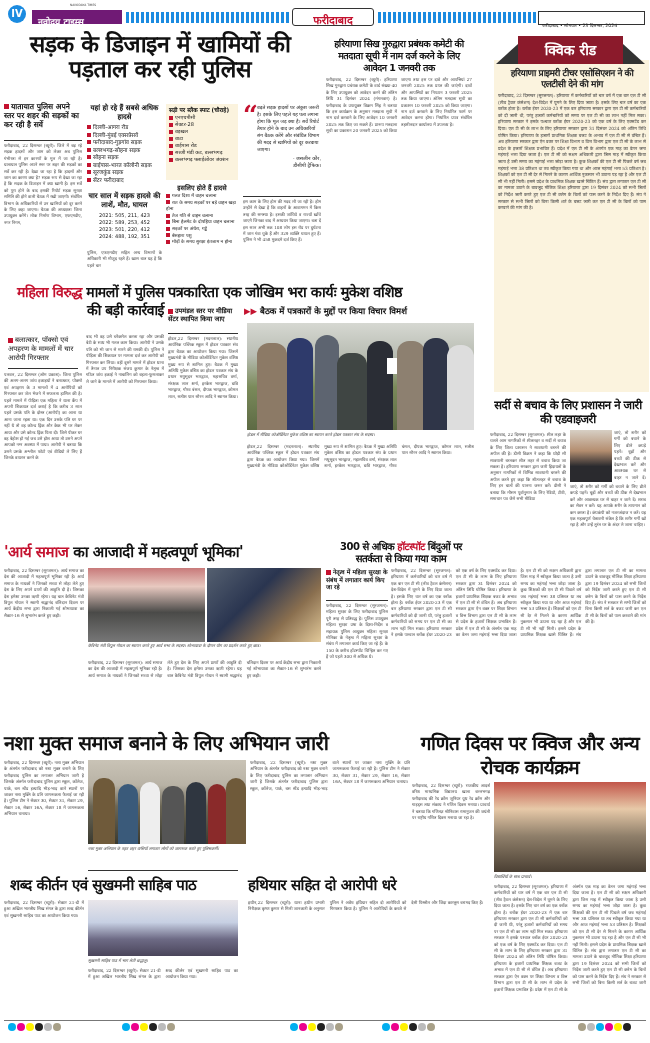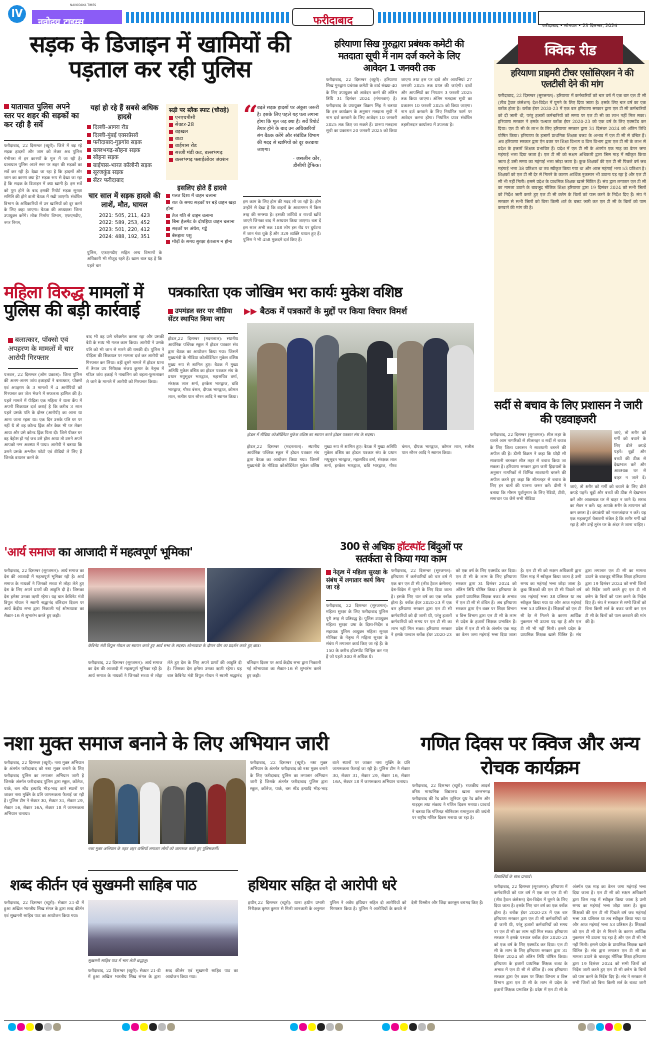--- a/index.html
+++ b/index.html
@@ -15,21 +15,21 @@
 .bullet-list{list-style:none;font-size:5.6px;line-height:7.5px;color:#222}
 .bullet-list li:before{content:"";display:inline-block;width:4px;height:4px;background:#c4122f;margin-right:2px;vertical-align:middle}
 .stripe{background:repeating-linear-gradient(90deg,#1b8be0 0 3px,#fff 3px 5px)}
 .dots span{display:inline-block;width:8px;height:8px;border-radius:50%;margin-right:1px}
 </style>
 </head>
 <body>
 
 <div class="abs" style="left:0;top:0;width:648px;height:30px;">
   <span class="abs" style="left:8px;top:5px;width:18px;height:18px;border-radius:50%;background:#1b8be0;color:#fff;font-weight:bold;font-size:10px;text-align:center;line-height:18px">IV</span>
-  <div class="abs" style="left:32px;top:10px;width:90px;height:14px;background:#8b5cf6;">
+  <div class="abs" style="left:32px;top:10px;width:90px;height:14px;background:#701a75;">
     <span style="color:#fff;font-weight:bold;font-size:9px;line-height:14px;padding-left:6px;font-family:'DejaVu Sans',sans-serif">नवोदय टाइम्स</span>
   </div>
   <span class="abs" style="left:70px;top:3px;font-size:3px;color:#444">NAVODAYA TIMES</span>
   <div class="abs stripe" style="left:126px;top:12px;width:165px;height:11px"></div>
   <div class="abs" style="left:292px;top:8px;width:82px;height:18px;background:#fff;border:1.5px solid #333;border-radius:3px;text-align:center">
     <span style="color:#c4122f;font-weight:bold;font-size:11px;line-height:15px">फरीदाबाद</span>
   </div>
   <div class="abs stripe" style="left:378px;top:12px;width:168px;height:11px"></div>
   <div class="abs" style="left:538px;top:11px;width:107px;height:14px;border:1px solid #333;background:#fff">
     <span style="font-size:4.6px;line-height:12px;padding-left:3px;color:#222;white-space:nowrap">फरीदाबाद • सोमवार • 23 दिसम्बर, 2024</span>
@@ -106,21 +106,21 @@
 
 <div class="abs" style="left:494px;top:60px;width:155px;height:332px;background:#fbf3de"></div>
 <div class="abs" style="left:518px;top:36px;width:105px;height:28px;background:#8b1a2b;text-align:center">
   <span style="color:#fff;font-size:14px;line-height:28px;font-weight:bold">क्विक रीड</span>
 </div>
 <div class="abs" style="left:496px;top:44px;width:0;height:0;border-left:22px solid transparent;border-bottom:20px solid #333"></div>
 <div class="abs" style="left:623px;top:44px;width:0;height:0;border-right:22px solid transparent;border-bottom:20px solid #333"></div>
 <div class="abs hl" style="left:498px;top:68px;width:148px;font-size:9px;line-height:11px;text-align:center;color:#222">हरियाणा प्राइमरी टीचर एसोसिएशन ने की एलटीसी देने की मांग</div>
 <div class="abs txt" style="left:498px;top:93px;width:148px;height:295px;font-size:4.3px;line-height:6.6px">फरीदाबाद, 22 दिसम्बर (सूरजमल): हरियाणा में कर्मचारियों को चार वर्ष में एक बार एल टी सी (लीव ट्रैवल कंसेशन) देश-विदेश में घूमने के लिए दिया जाता है। इसके लिए चार वर्ष का एक ब्लॉक होता है। ब्लॉक ईयर 2020-23 में एक बार हरियाणा सरकार द्वारा एल टी सी कर्मचारियों को दी जानी थी, परंतु हजारों कर्मचारियों को समय पर एल टी सी का लाभ नहीं मिल सका। हरियाणा सरकार ने इसके पश्चात ब्लॉक ईयर 2020-23 को एक वर्ष के लिए एक्सटेंड कर दिया। एल टी सी के लाभ के लिए हरियाणा सरकार द्वारा 31 दिसंबर 2024 को अंतिम तिथि घोषित किया। हरियाणा के हजारों प्राथमिक शिक्षक बजट के अभाव में एल टी सी से वंचित हैं। अब हरियाणा सरकार द्वारा ऐन वक्त पर शिक्षा विभाग व वित्त विभाग द्वारा एल टी सी के लाभ से प्रदेश के हजारों शिक्षक प्रभावित हैं। प्रदेश में एल टी सी के अंतर्गत एक माह का वेतन जमा महंगाई भत्ता दिया जाता है। एल टी सी को सक्षम अधिकारी द्वारा जिस माह में स्वीकृत किया जाता है उसी समय का महंगाई भत्ता जोड़ा जाता है। कुछ शिक्षकों की एल टी सी पिछले वर्ष जब महंगाई भत्ता 38 प्रतिशत था तब स्वीकृत किया गया था और आज महंगाई भत्ता 53 प्रतिशत है। शिक्षकों को एल टी सी देर से मिलने के कारण आर्थिक नुकसान भी उठाना पड़ रहा है और एल टी सी भी नहीं मिली। इससे प्रदेश के प्राथमिक शिक्षक खासे चिंतित हैं। संघ द्वारा लगातार एल टी सी का मामला उठाने के बावजूद मौलिक शिक्षा हरियाणा द्वारा 19 दिसंबर 2024 को सभी जिलों को निर्देश जारी करते हुए एल टी सी क्लेम के बिलों को पास करने के निर्देश दिए हैं। संघ ने सरकार से सभी जिलों को बिना किसी शर्त के बजट जारी कर एल टी सी के बिलों को पास करवाने की मांग की है।</div>
 
-<div class="abs hl" style="left:4px;top:283px;width:160px;font-size:17px;line-height:18px;text-align:left">
+<div class="abs hl" style="left:4px;top:283px;width:160px;font-size:14px;line-height:18px;text-align:right">
   <span class="red">महिला विरुद्ध</span> <span>मामलों में पुलिस की बड़ी कार्रवाई</span>
 </div>
 <div class="abs" style="left:8px;top:336px;width:70px;font-size:7px;line-height:9px;font-weight:normal;color:#111">
   <span class="sq"></span><span>बलात्कार, पॉक्सो एवं अपहरण के मामलों में चार आरोपी गिरफ्तार</span>
 </div>
 <div class="abs rule" style="left:8px;top:368px;width:70px;height:1px"></div>
 <div class="abs txt" style="left:4px;top:372px;width:78px;height:162px">पलवल, 22 दिसम्बर (ओम प्रकाश): जिला पुलिस की अलग-अलग जांच इकाइयों ने बलात्कार, पोक्सो एवं अपहरण के 3 मामलों में 4 आरोपियों को गिरफ्तार कर जेल भेजने में सफलता हासिल की है। पहले मामले में पीड़िता एक महिला ने थाना कैंप में अपनी शिकायत दर्ज कराई है कि करीब 3 साल पहले उसके पति के दोस्त (आरोपी) का आना था आना जाना रहता था। एक दिन उसके पति घर पर नहीं थे तो वह कोल्ड ड्रिंक और केक भी घर लेकर आया और उसे कोल्ड ड्रिंक पिला दी। जिसे पीकर घर वह बेहोश हो गई जब उसे होश आया तो उसने अपने आपको नग्न अवस्था में पाया। आरोपी ने बताया कि उसने उसके अश्लील फोटो एवं वीडियो ले लिए हैं जिनके वायरल करने के</div>
 <div class="abs txt" style="left:86px;top:334px;width:78px;height:200px">बाद भी वह उसे ब्लैकमेल करता रहा और उसकी बेटी के साथ भी गलत काम किया। आरोपी ने उसके पति को भी जान से मारने की धमकी दी। पुलिस ने पीड़िता की शिकायत पर मामला दर्ज कर आरोपी को गिरफ्तार कर लिया। वहीं दूसरे मामले में होडल थाना में तैनात उप निरीक्षक संजय कुमार के नेतृत्व में गठित जांच इकाई ने नाबालिग को बहला-फुसलाकर ले जाने के मामले में आरोपी को गिरफ्तार किया।</div>
 
 <div class="abs hl" style="left:168px;top:283px;width:306px;font-size:14.5px;line-height:18px;white-space:nowrap;overflow:hidden">पत्रकारिता एक जोखिम भरा कार्यः मुकेश वशिष्ठ</div>
@@ -145,21 +145,21 @@
 </div>
 <div class="abs caption" style="left:247px;top:432px;width:227px">होडल में मीडिया कोऑर्डिनेटर मुकेश वशिष्ठ का स्वागत करते होडल पत्रकार संघ के सदस्य।</div>
 <div class="abs txt" style="left:247px;top:444px;width:227px;height:44px;column-count:3;column-gap:5px">होडल,22 दिसम्बर (मदनलाल): स्थानीय आर्यनिक पब्लिक स्कूल में होडल पत्रकार संघ द्वारा बैठक का आयोजन किया गया। जिसमें मुख्यमंत्री के मीडिया कोऑर्डिनेटर मुकेश वशिष्ठ मुख्य रूप से शामिल हुए। बैठक में मुख्य अतिथि मुकेश वशिष्ठ का होडल पत्रकार संघ के प्रधान मधुसूदन भारद्वाज, महासचिव वर्मा, संरक्षक लाल शर्मा, हरकेश भारद्वाज, छवि भारद्वाज, गौरव बंसल, दीपक भारद्वाज, कोमल लाल, सतीश पाल सौरन आदि ने स्वागत किया।</div>
 
 <div class="abs hl" style="left:490px;top:398px;width:156px;font-size:11.5px;line-height:14px;text-align:center">सर्दी से बचाव के लिए प्रशासन ने जारी की एडवाइजरी</div>
 <div class="abs txt" style="left:490px;top:432px;width:76px;height:148px">फरीदाबाद, 22 दिसम्बर (सूरजमल): शीत लहर के चलते आम नागरिकों से शीतलहर व सर्दी से बचाव के लिए जिला प्रशासन ने सावधानी बरतने की अपील की है। डीसी विक्रम ने कहा कि थोड़ी सी सावधानी बरतकर शीत लहर से बचाव किया जा सकता है। हरियाणा सरकार द्वारा जारी हिदायतों के अनुसार नागरिकों से विभिन्न सावधानी बरतने की अपील करते हुए कहा कि शीतलहर से बचाव के लिए इन बातों की पालना जरूर करें। डीसी ने बताया कि मौसम पूर्वानुमान के लिए रेडियो, टीवी, समाचार पत्र जैसे सभी मीडिया</div>
 <div class="abs photo" style="left:570px;top:430px;width:42px;height:52px;background:linear-gradient(180deg,#d7cfc4 0%,#b48e70 40%,#2a2a2e 70%)"></div>
 <div class="abs txt" style="left:570px;top:484px;width:76px;height:96px">जाएं, तो शरीर को गर्मी को बचाने के लिए ढीले कपड़े पहनें। बूढ़ों और बच्चों की ठीक से देखभाल करें और आवश्यक घर से बाहर न जाने दें। शराब का सेवन न करें। यह आपके शरीर के तापमान को कम करता है। कंपकंपी को नजरअंदाज न करें। यह एक महत्वपूर्ण चेतावनी संकेत है कि शरीर गर्मी खो रहा है और उन्हें तुरंत घर के अंदर ले जाना चाहिए।</div>
 <div class="abs txt" style="left:614px;top:430px;width:32px;height:52px">जाएं, तो शरीर को गर्मी को बचाने के लिए ढीले कपड़े पहनें। बूढ़ों और बच्चों की ठीक से देखभाल करें और आवश्यक घर से बाहर न जाने दें। शराब का सेवन न करें। यह आपके शरीर के तापमान को कम करता है। कंपकंपी को नजरअंदाज न करें। यह एक महत्वपूर्ण चेतावनी संकेत है कि शरीर गर्मी खो रहा है और उन्हें तुरंत घर के अंदर ले जाना चाहिए।</div>
 
-<div class="abs hl" style="left:4px;top:541px;width:320px;font-size:12px;line-height:22px;white-space:nowrap">
+<div class="abs hl" style="left:4px;top:541px;width:320px;font-size:15px;line-height:22px;white-space:nowrap">
   <span class="red">'आर्य समाज</span> <span>का आजादी में महत्वपूर्ण भूमिका'</span>
 </div>
 <div class="abs txt" style="left:4px;top:568px;width:80px;height:160px">फरीदाबाद, 22 दिसम्बर (सूरजमल): आर्य समाज का देश की आजादी में महत्वपूर्ण भूमिका रही है। आर्य समाज के नायकों ने जिनको सच्चा से लोहा लेते हुए देश के लिए अपने प्राणों की आहुति दी है। जिसका देश हमेशा उनका ऋणी रहेगा। यह बात कैबिनेट मंत्री विपुल गोयल ने स्वामी श्रद्धानंद बलिदान दिवस पर आर्य केंद्रीय सभा द्वारा निकाली गई शोभायात्रा का सैक्टर-16 से शुभारंभ करते हुए कही।</div>
 <div class="abs photo" style="left:88px;top:568px;width:117px;height:74px;background:linear-gradient(180deg,#c87a7a 0%,#e8c9c0 25%,#4a4a48 60%,#777 100%)"></div>
 <div class="abs photo" style="left:207px;top:568px;width:114px;height:74px;background:linear-gradient(135deg,#556070 0%,#2a3550 40%,#8a6f4f 70%,#e2c99a 100%)"></div>
 <div class="abs caption" style="left:88px;top:643px;width:233px">कैबिनेट मंत्री विपुल गोयल का स्वागत करते हुए आर्य सभा के सदस्य। शोभायात्रा के दौरान योग का प्रदर्शन करते हुए छात्र।</div>
 <div class="abs txt" style="left:88px;top:660px;width:233px;height:68px;column-count:3;column-gap:5px">फरीदाबाद, 22 दिसम्बर (सूरजमल): आर्य समाज का देश की आजादी में महत्वपूर्ण भूमिका रही है। आर्य समाज के नायकों ने जिनको सच्चा से लोहा लेते हुए देश के लिए अपने प्राणों की आहुति दी है। जिसका देश हमेशा उनका ऋणी रहेगा। यह बात कैबिनेट मंत्री विपुल गोयल ने स्वामी श्रद्धानंद बलिदान दिवस पर आर्य केंद्रीय सभा द्वारा निकाली गई शोभायात्रा का सैक्टर-16 से शुभारंभ करते हुए कही।</div>
 
 <div class="abs hl" style="left:326px;top:541px;width:150px;font-size:10px;line-height:12px;text-align:center">
   <span>300 से अधिक</span> <span class="red">हॉटस्पॉट</span> <span>बिंदुओं पर सतर्कता से किया गया काम</span>

